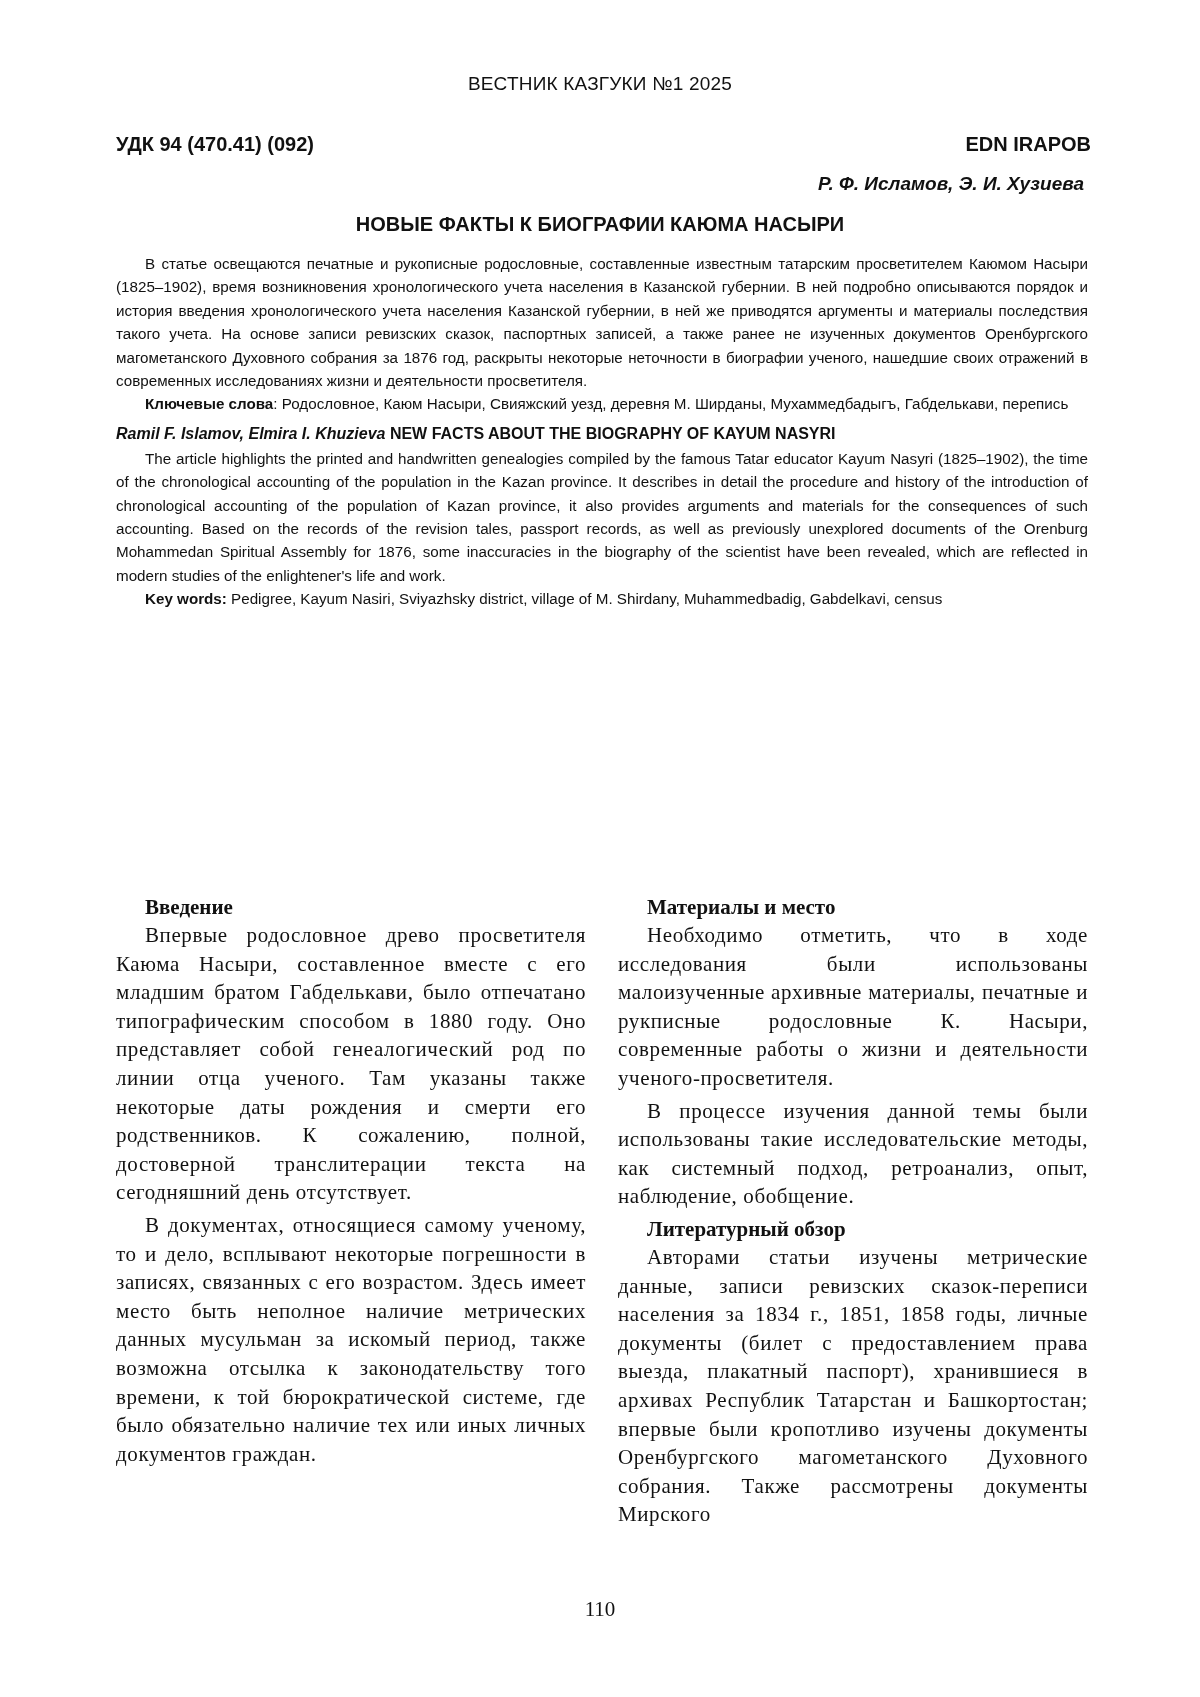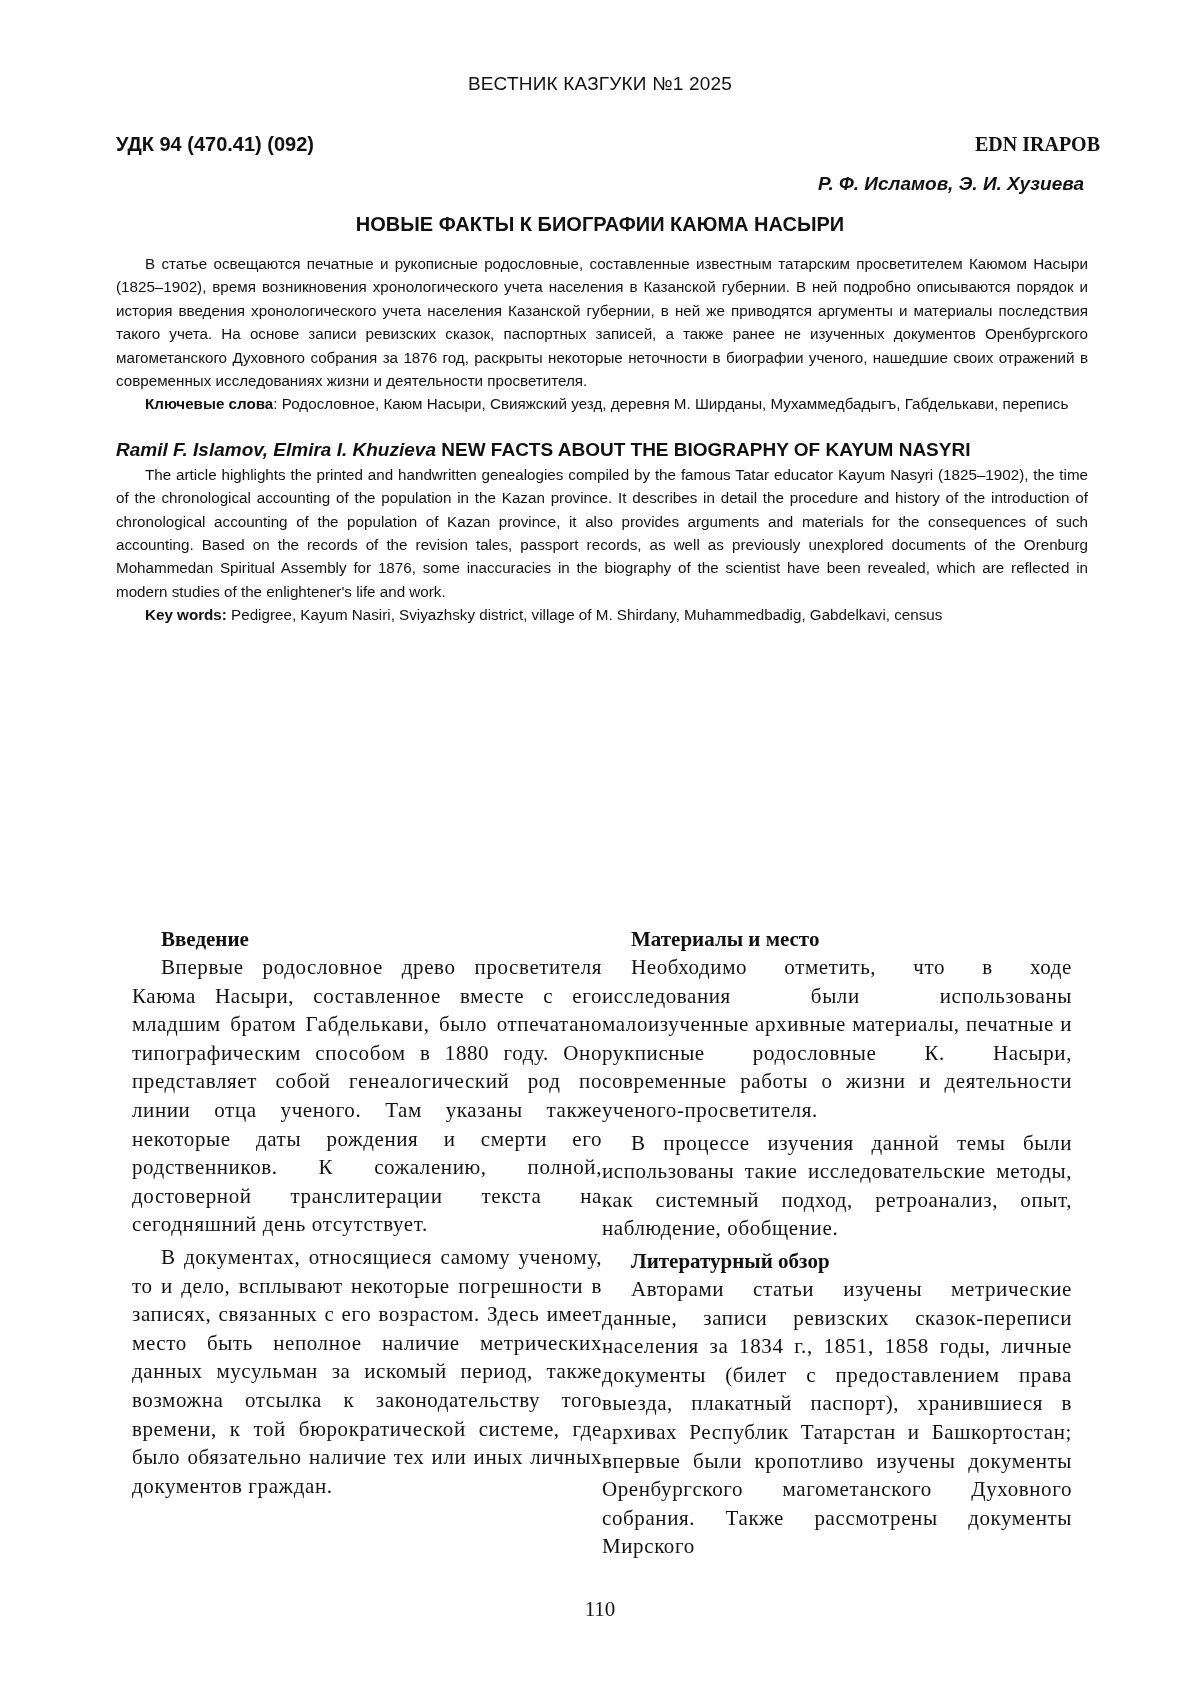--- a/index.html
+++ b/index.html
@@ -2,34 +2,34 @@
 <html><head>
 <meta charset="utf-8">
 <style>
   html, body { margin: 0; padding: 0; background: #ffffff; }
   body { width: 1200px; height: 1697px; position: relative; overflow: hidden; color: #111; }
   .page { position: absolute; left: 0; top: 0; width: 1200px; height: 1697px; }
   .running-head { position: absolute; top: 73px; left: 0; width: 1200px; text-align: center;
     font-family: "Liberation Sans", sans-serif; font-size: 19px; letter-spacing: 0.2px; }
   .udc { position: absolute; top: 133px; left: 116px; font-family: "Liberation Sans", sans-serif;
     font-weight: bold; font-size: 20px; }
-  .edn { position: absolute; top: 133px; right: 100px; font-family: Liberation Serif, serif;
+  .edn { position: absolute; top: 133px; right: 109px; font-family: Liberation Sans, sans-serif;
     font-weight: bold; font-size: 20px; }
   .authors-ru { position: absolute; top: 173px; right: 116px; font-family: "Liberation Sans", sans-serif;
     font-weight: bold; font-style: italic; font-size: 19px; }
   .title-ru { position: absolute; top: 213px; left: 0; width: 1200px; text-align: center;
     font-family: "Liberation Sans", sans-serif; font-weight: bold; font-size: 20px; }
   .abstract-block { position: absolute; top: 252px; left: 116px; width: 972px;
     font-family: "Liberation Sans", sans-serif; font-size: 15.2px; line-height: 23.4px; text-align: justify; }
   .abstract-block p { margin: 0; text-indent: 29px; }
   .b { font-weight: bold; }
-  .en-title { margin: 20px 0 0 0; font-family: "Liberation Sans", sans-serif; font-weight: bold;
-    font-size: 19px; line-height: 27px; text-align: justify; }
+  .en-title { margin: 4px 0 0 0; font-family: "Liberation Sans", sans-serif; font-weight: bold;
+    font-size: 16px; line-height: 27px; text-align: justify; }
   .en-title .i { font-style: italic; }
-  .columns { position: absolute; top: 893px; left: 116px; width: 972px; display: flex; justify-content: center; margin-top: 32px; }
+  .columns { position: absolute; top: 893px; left: 116px; width: 972px; display: flex; justify-content: space-between; }
   .col { width: 470px; font-family: "Liberation Serif", serif; font-size: 21px; line-height: 28.6px;
     text-align: justify; letter-spacing: 0.6px; }
   .col p { margin: 0 0 4px 0; text-indent: 29px; }
   .col h2 { margin: 0; font-size: 21px; font-weight: bold; text-indent: 29px; letter-spacing: 0; line-height: 28px; }
   .page-number { position: absolute; top: 1597px; left: 0; width: 1200px; text-align: center;
     font-family: "Liberation Serif", serif; font-size: 21px; }
 </style>
 </head>
 <body>
 

